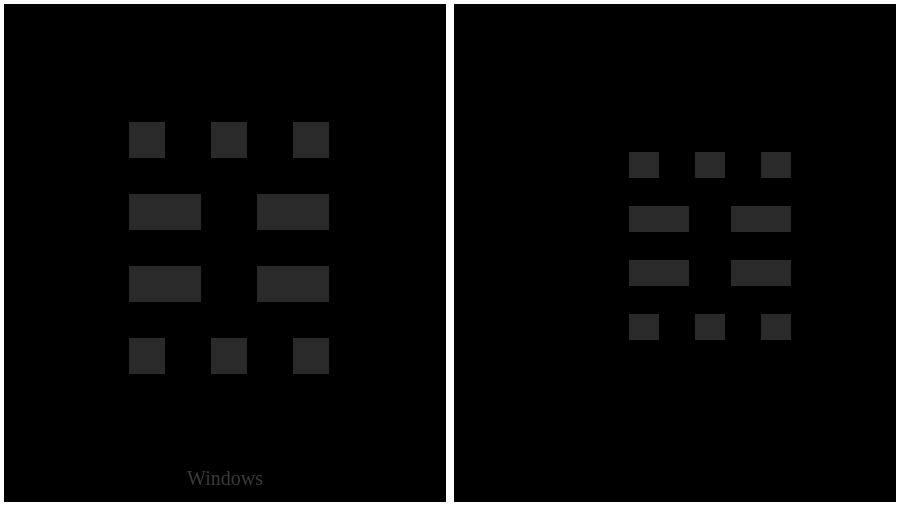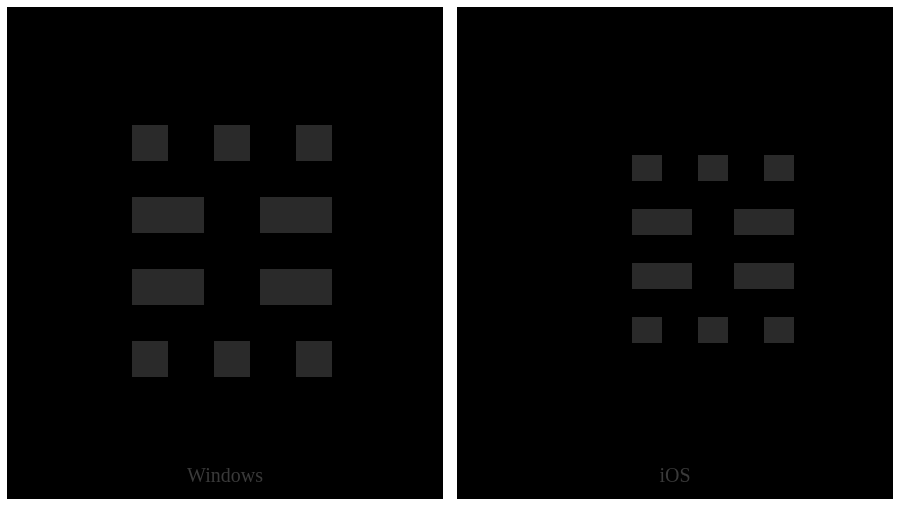--- a/index.html
+++ b/index.html
@@ -10,21 +10,21 @@
     body {
       background: #000;
       width: 900px;
       height: 506px;
       display: flex;
       font-family: Georgia, 'Times New Roman', serif;
     }
     .panel {
       width: 450px;
       height: 506px;
-      border: 7px solid #ffffff;
+      border: 4px solid #ffffff;
       position: relative;
       display: flex;
       align-items: center;
       justify-content: center;
     }
     .glyph-container {
       position: relative;
       width: 100%;
       height: 100%;
     }
@@ -167,15 +167,14 @@
       </div>
 
       <div class="row">
         <div class="small-seg"></div>
         <div class="gap-sm"></div>
         <div class="small-seg"></div>
         <div class="gap-sm"></div>
         <div class="small-seg"></div>
       </div>
     </div>
-    <div class="caption">iOS</div>
   </div>
 </div>
 
 </body></html>

